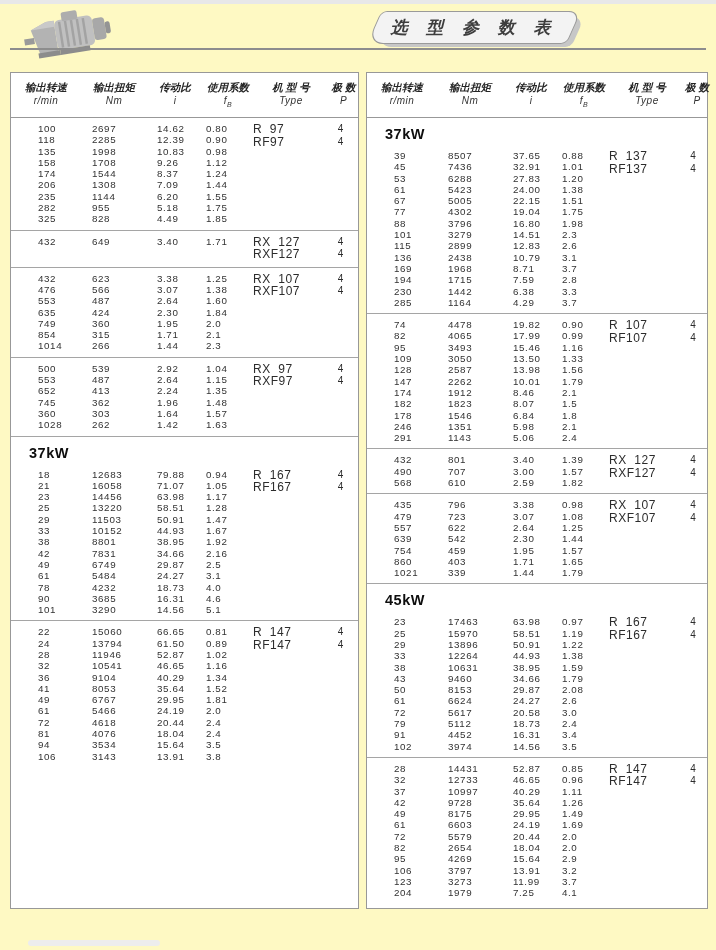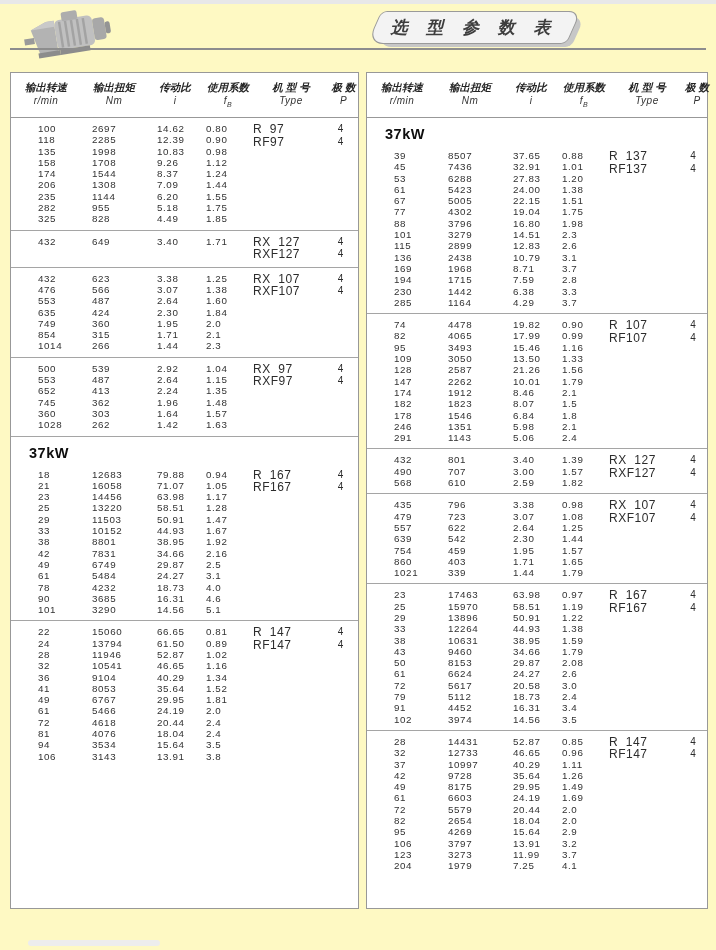--- a/index.html
+++ b/index.html
@@ -495,21 +495,21 @@
                 <div class="cell speed">95</div>
                 <div class="cell torque">3493</div>
                 <div class="cell ratio">15.46</div>
                 <div class="cell fb">1.16</div>
                 <div class="cell speed">109</div>
                 <div class="cell torque">3050</div>
                 <div class="cell ratio">13.50</div>
                 <div class="cell fb">1.33</div>
                 <div class="cell speed">128</div>
                 <div class="cell torque">2587</div>
-                <div class="cell ratio">21.26</div>
+                <div class="cell ratio">13.98</div>
                 <div class="cell fb">1.56</div>
                 <div class="cell speed">147</div>
                 <div class="cell torque">2262</div>
                 <div class="cell ratio">10.01</div>
                 <div class="cell fb">1.79</div>
                 <div class="cell speed">174</div>
                 <div class="cell torque">1912</div>
                 <div class="cell ratio">8.46</div>
                 <div class="cell fb">2.1</div>
                 <div class="cell speed">182</div>
@@ -600,20 +600,21 @@
               <div class="types">
                 <div class="type-name">RX  107</div>
                 <div class="type-name">RXF107</div>
               </div>
               <div class="poles">
                 <div class="pole">4</div>
                 <div class="pole">4</div>
               </div>
             </div>
           </div>
+          <div class="sec-title">45kW</div>
           <div class="block">
             <div class="block-inner">
               <div class="nums">
                 <div class="cell speed">23</div>
                 <div class="cell torque">17463</div>
                 <div class="cell ratio">63.98</div>
                 <div class="cell fb">0.97</div>
                 <div class="cell speed">25</div>
                 <div class="cell torque">15970</div>
                 <div class="cell ratio">58.51</div>

